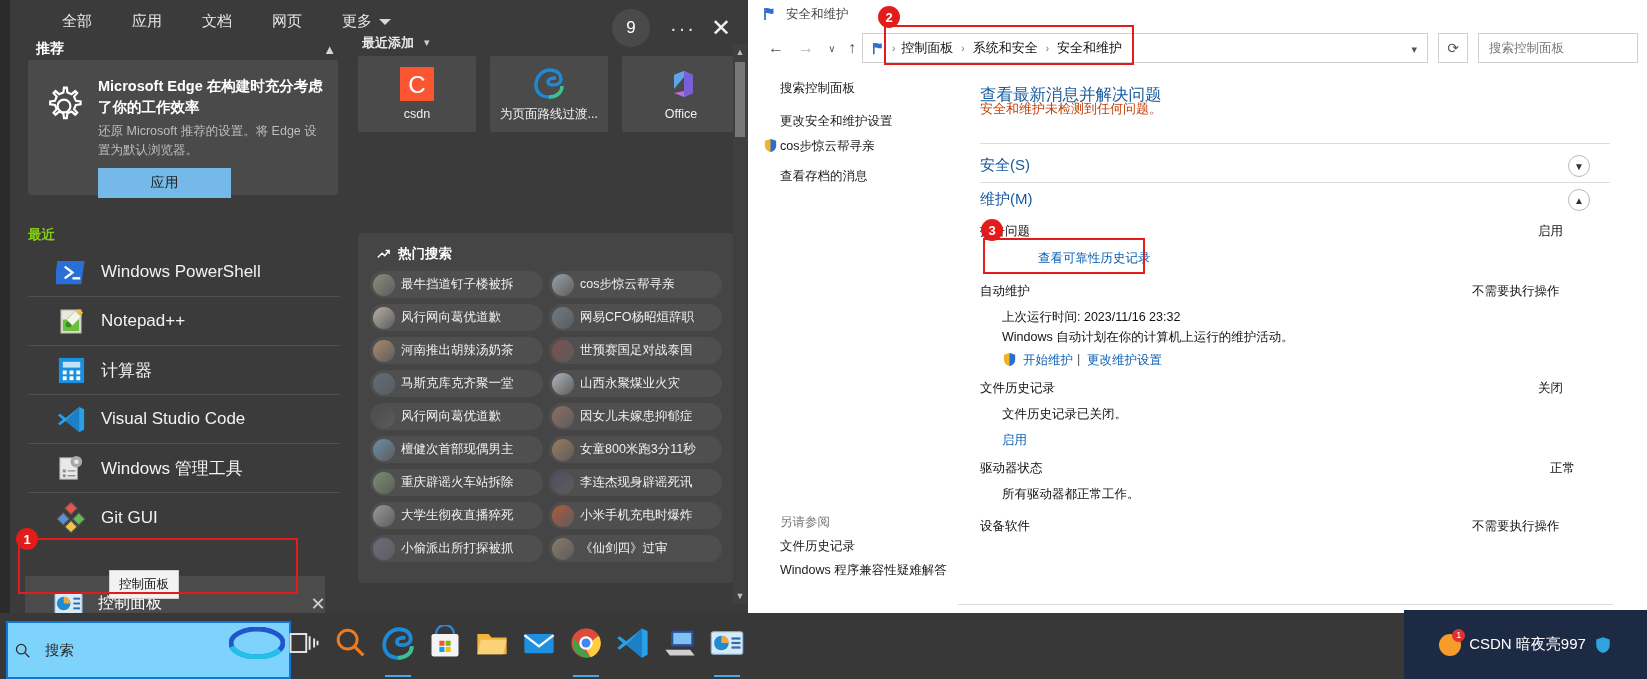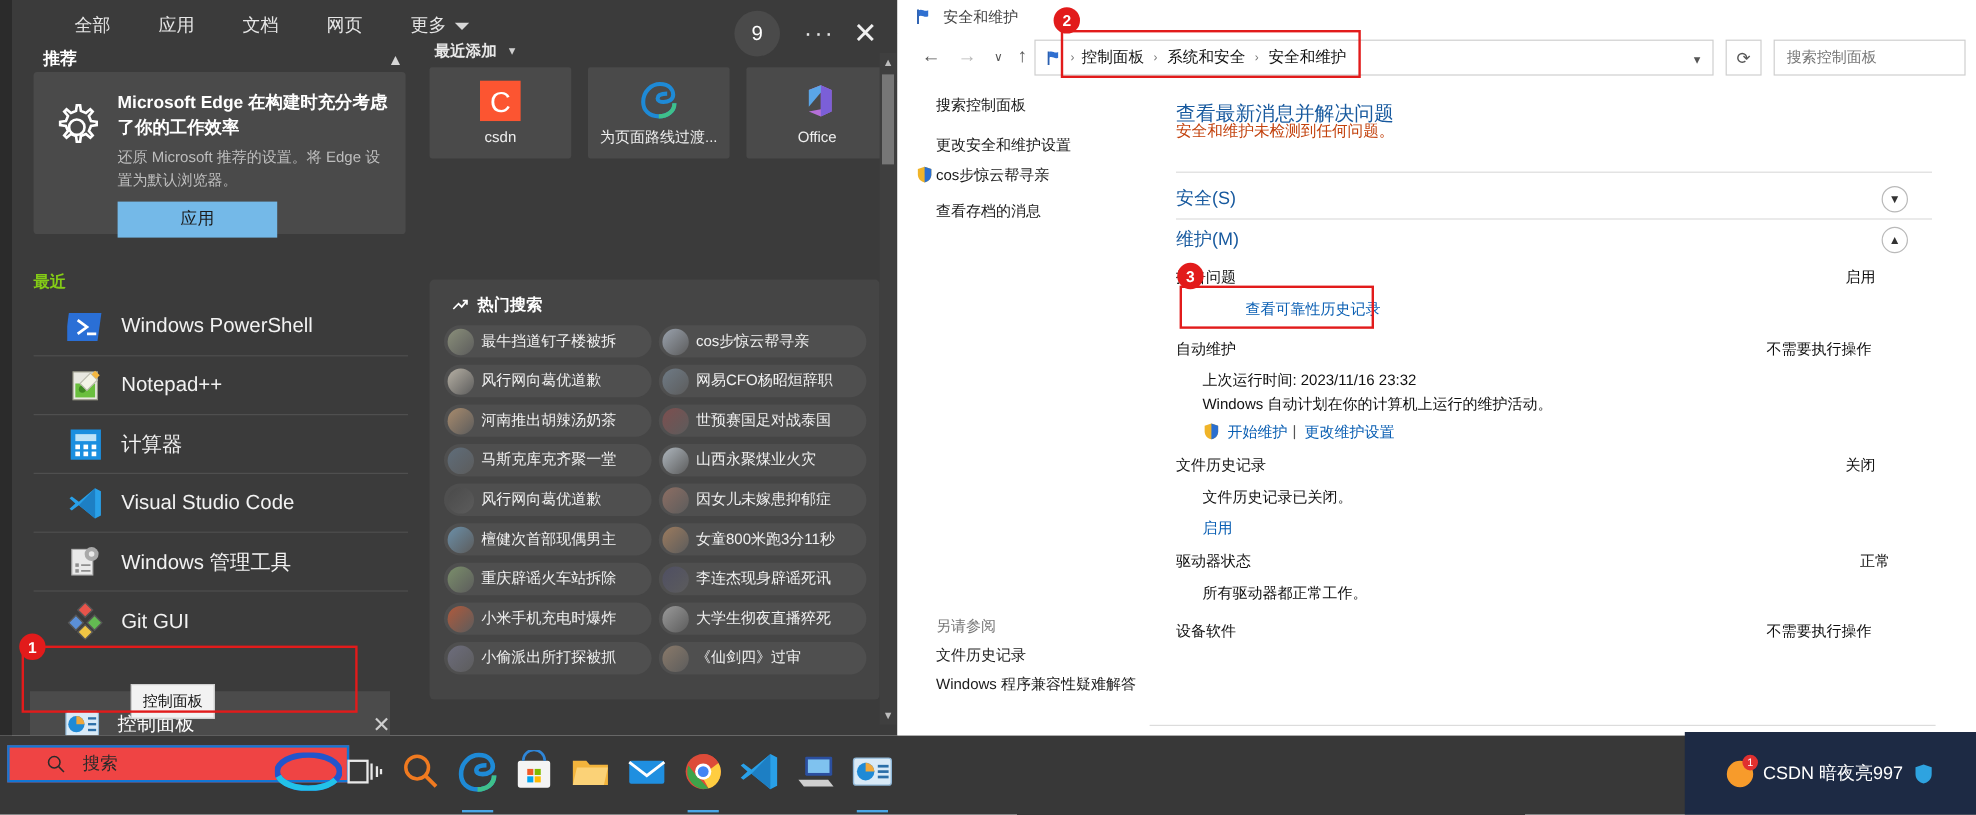--- a/index.html
+++ b/index.html
@@ -202,22 +202,22 @@
   .row-status{ position:absolute; font-size:12.5px; color:#111; }
   .row-detail{ position:absolute; font-size:12.5px; color:#111; }
   .link-blue{ position:absolute; font-size:12.5px; color:#0a5fb3; }
   .mini-shield{ position:absolute; width:15px; height:15px; }
 
   
   #taskbar{
     position:absolute; left:0; top:613px; width:1647px; height:66px; background:#383838;
   }
   #tb-search{
-    position:absolute; left:6px; top:8px; width:285px; height:31px; background:#ef4444;
-    border:2px solid #1277d4; display:flex; align-items:center; padding-left:30px; gap:14px;
+    position:absolute; left:6px; top:8px; width:285px; height:58px; background:#7dd3fc;
+    border:2px solid #1277d4; display:flex; align-items:center; padding-left:6px; gap:14px;
   }
   #tb-search .ph{ font-size:14.5px; color:#2a2a2a; }
   .tb-icon{ position:absolute; top:12px; width:36px; height:36px; }
   .tb-running{ position:absolute; width:26px; height:2px; background:#4aa8e8; top:62px; }
 
   
   #watermark{
     position:absolute; left:1404px; top:610px; width:243px; height:69px;
     background:#1d2a44; display:flex; align-items:center; justify-content:center; gap:8px;
     color:#ffffff; font-size:15px;
@@ -462,26 +462,26 @@
           </div>
           <div class="hot-item">
             <span class="hot-av" style="background: linear-gradient(135deg, rgb(123, 143, 107), rgb(92, 92, 92));"></span>
             <span class="hot-text">重庆辟谣火车站拆除</span>
           </div>
           <div class="hot-item">
             <span class="hot-av" style="background: linear-gradient(135deg, rgb(79, 79, 99), rgb(92, 92, 92));"></span>
             <span class="hot-text">李连杰现身辟谣死讯</span>
           </div>
           <div class="hot-item">
+            <span class="hot-av" style="background: linear-gradient(135deg, rgb(154, 154, 154), rgb(92, 92, 92));"></span>
+            <span class="hot-text">大学生彻夜直播猝死</span>
+          </div>
+          <div class="hot-item">
             <span class="hot-av" style="background: linear-gradient(135deg, rgb(176, 90, 60), rgb(92, 92, 92));"></span>
             <span class="hot-text">小米手机充电时爆炸</span>
-          </div>
-          <div class="hot-item">
-            <span class="hot-av" style="background: linear-gradient(135deg, rgb(154, 154, 154), rgb(92, 92, 92));"></span>
-            <span class="hot-text">大学生彻夜直播猝死</span>
           </div>
           <div class="hot-item">
             <span class="hot-av" style="background: linear-gradient(135deg, rgb(109, 109, 125), rgb(92, 92, 92));"></span>
             <span class="hot-text">小偷派出所打探被抓</span>
           </div>
           <div class="hot-item">
             <span class="hot-av" style="background: linear-gradient(135deg, rgb(138, 122, 106), rgb(92, 92, 92));"></span>
             <span class="hot-text">《仙剑四》过审</span>
           </div>
         </div>

